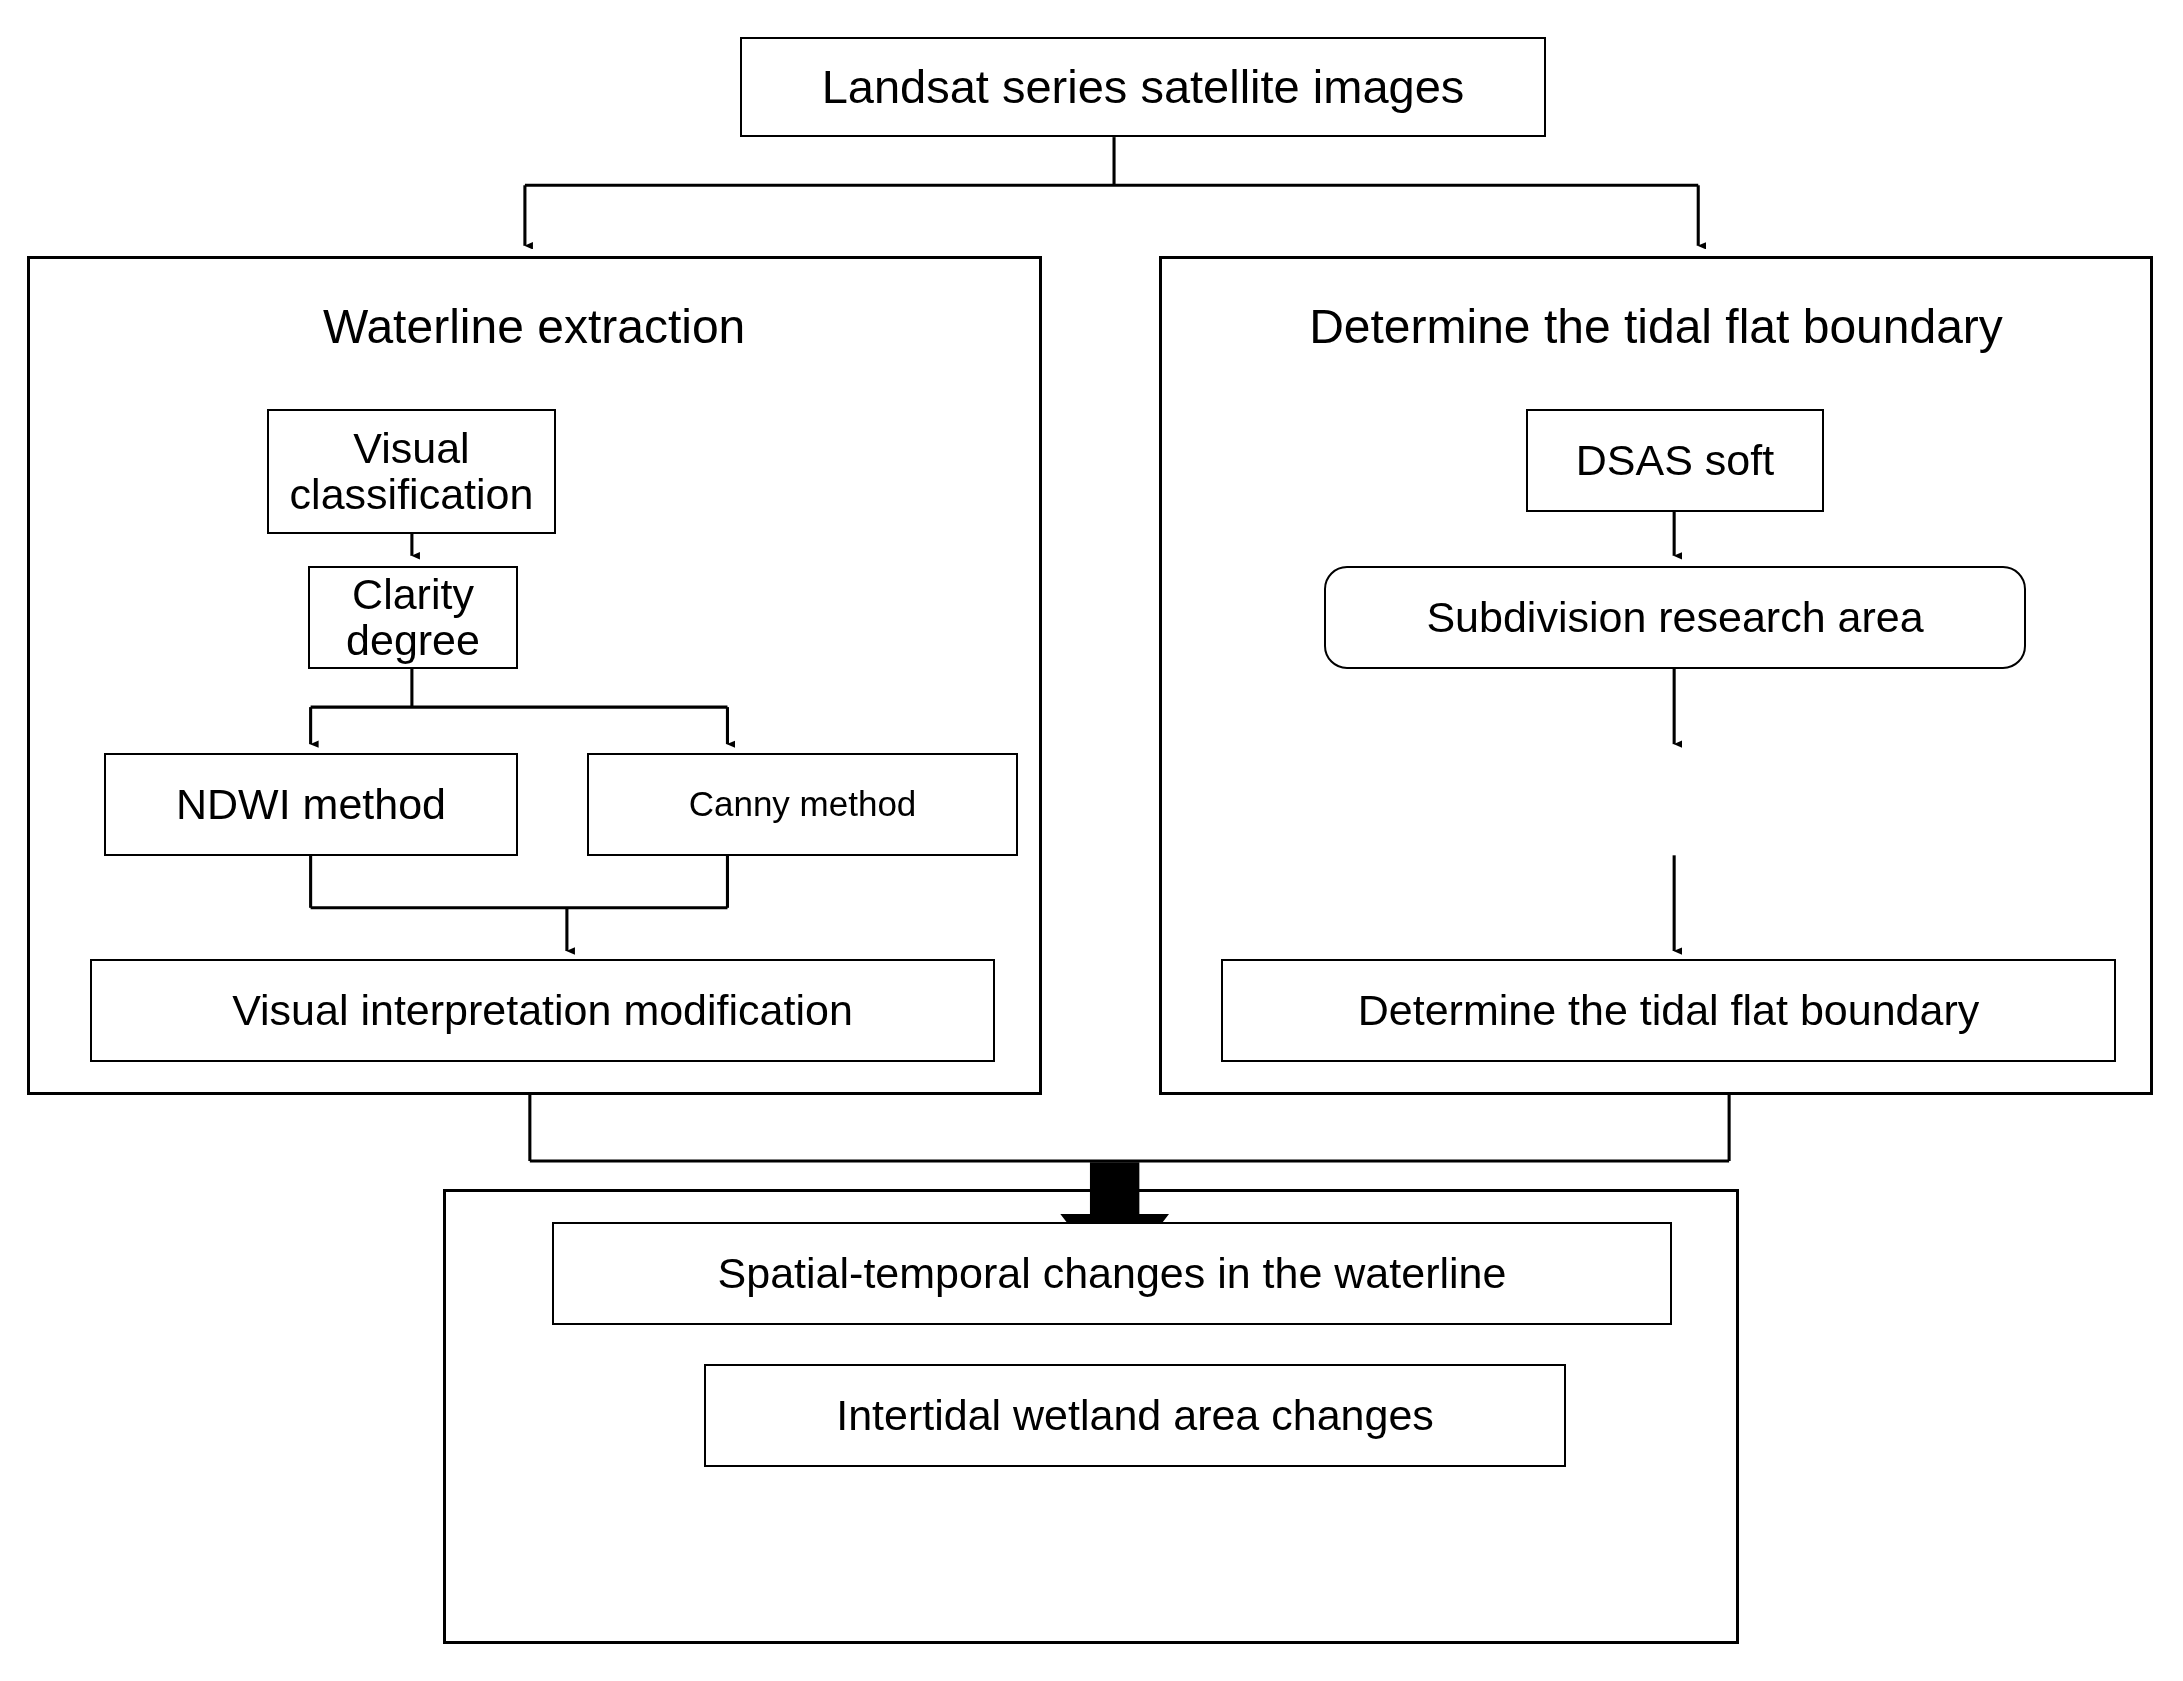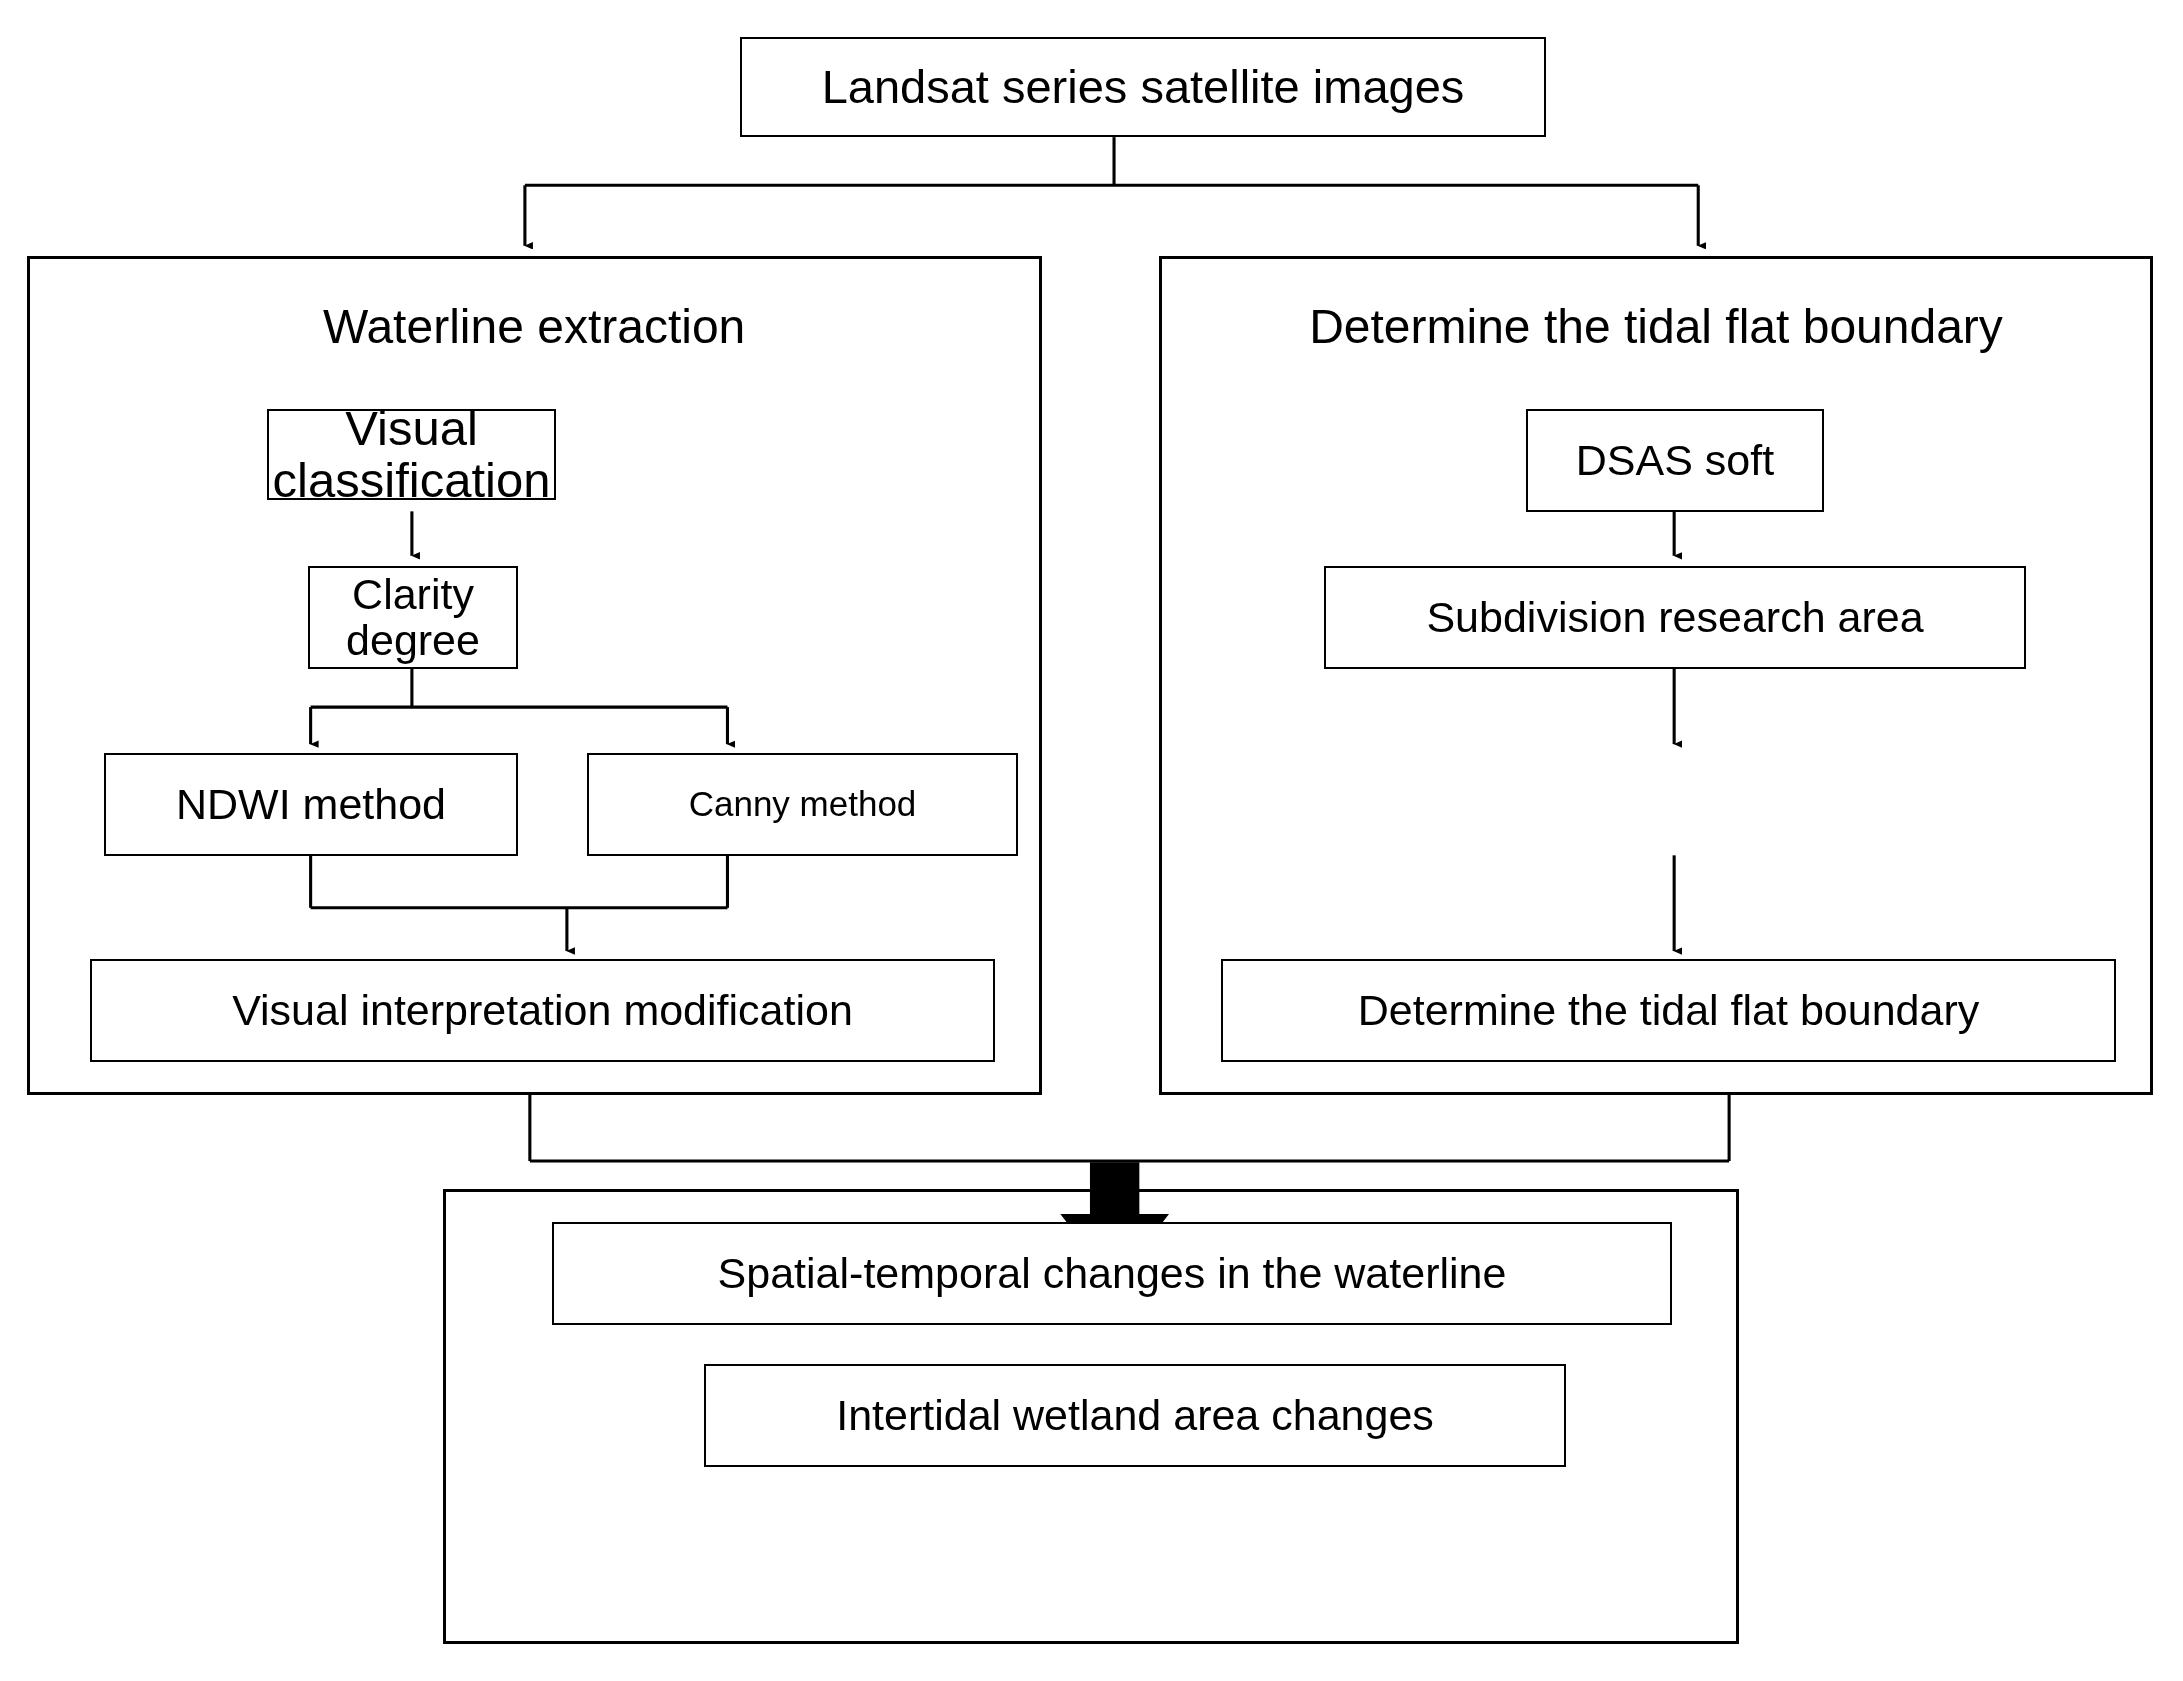--- a/index.html
+++ b/index.html
@@ -71,21 +71,21 @@
 
   <div class="node" style="left:740px;top:37px;width:806px;height:100px;font-size:47px;">
     <span>Landsat series satellite images</span>
   </div>
 
   <div class="panel" style="left:26.6px;top:256px;width:1015px;height:839px;"></div>
   <div class="panel-title" style="left:26.6px;top:299px;width:1015px;font-size:48px;">
     <span>Waterline extraction</span>
   </div>
 
-  <div class="node" style="left:267px;top:409px;width:289px;height:91px;font-size:49px;">
+  <div class="node" style="left:267px;top:409px;width:289px;height:125px;font-size:43px;">
     <span>Visual classification</span>
   </div>
 
   <div class="node" style="left:308px;top:566px;width:210px;height:103px;font-size:43px;align-items:center;">
     <span>Clarity degree</span>
   </div>
 
   <div class="node" style="left:104px;top:753px;width:414px;height:103px;font-size:43px;">
     <span>NDWI method</span>
   </div>
@@ -100,21 +100,21 @@
 
   <div class="panel" style="left:1159px;top:256px;width:994px;height:839px;"></div>
   <div class="panel-title" style="left:1159px;top:299px;width:994px;font-size:48px;">
     <span>Determine the tidal flat boundary</span>
   </div>
 
   <div class="node" style="left:1526px;top:409px;width:298px;height:103px;font-size:43px;">
     <span>DSAS soft</span>
   </div>
 
-  <div class="node" style="left:1324px;top:566px;width:702px;height:103px;font-size:43px;">
+  <div class="node" style="left:1324px;top:566px;width:702px;height:103px;font-size:43px;border-radius:23px;">
     <span>Subdivision research area</span>
   </div>
 
 
   <div class="node" style="left:1221px;top:959px;width:895px;height:103px;font-size:43px;">
     <span>Determine the tidal flat boundary</span>
   </div>
 
   <div class="panel" style="left:443px;top:1189px;width:1296px;height:455px;"></div>
 

